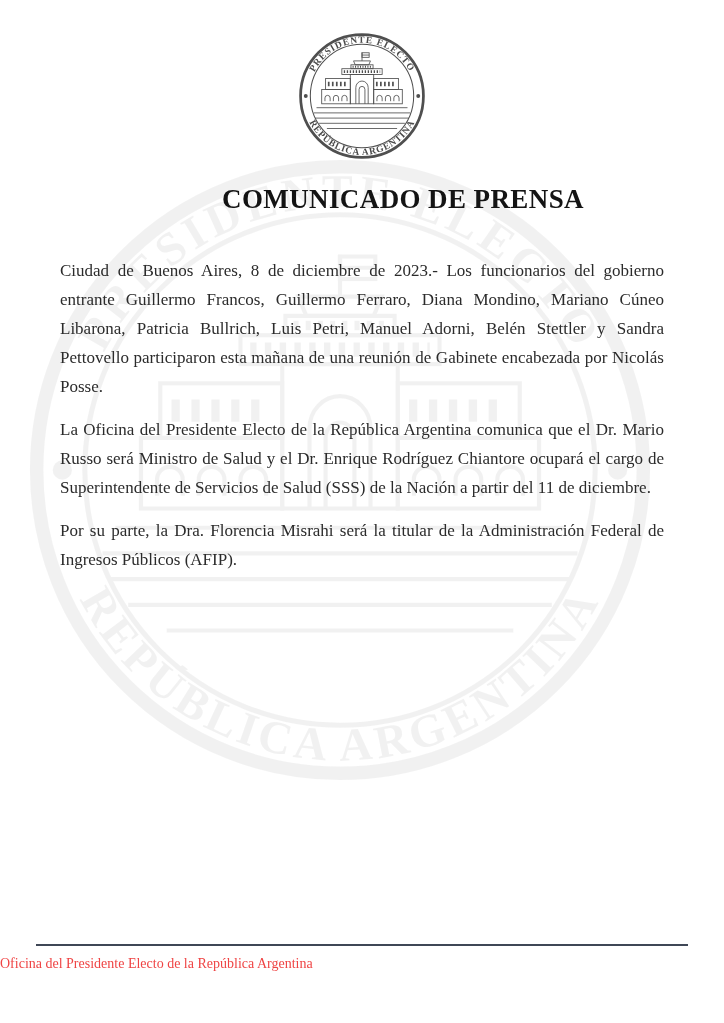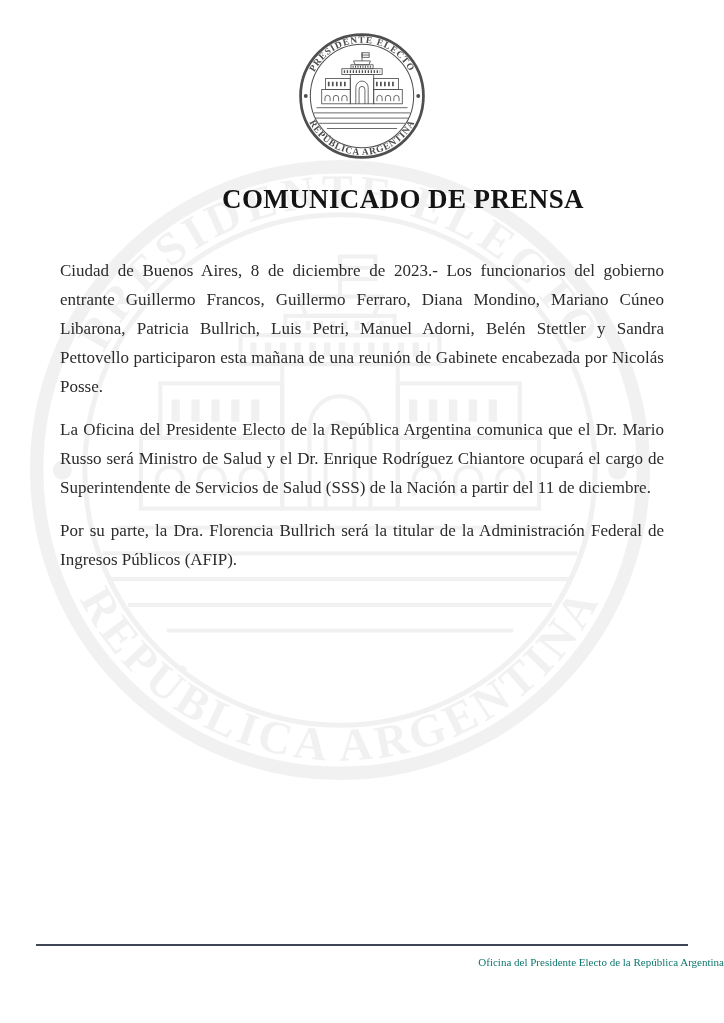--- a/index.html
+++ b/index.html
@@ -79,23 +79,23 @@
     left: 36px;
     width: 652px;
     height: 2px;
     background: #3f4756;
   }
   .footer-text {
     position: absolute;
     top: 956px;
     left: 0;
     width: 100%;
-    text-align: right;
-    font-size: 11px;
-    color: #0f766e;
+    text-align: left;
+    font-size: 14px;
+    color: #ef4444;
   }
 </style>
 </head>
 <body>
 
 <div class="page">
 
   <div class="watermark">
     <svg class="seal-svg" viewBox="0 0 200 200">
       <defs>
@@ -176,19 +176,19 @@
         <line x1="46" y1="150" x2="154" y2="150"></line>
       </g>
     </svg>
   </div>
 
   <h1 class="doc-title">COMUNICADO DE PRENSA</h1>
 
   <main class="doc-body">
     <p>Ciudad de Buenos Aires, 8 de diciembre de 2023.- Los funcionarios del gobierno entrante Guillermo Francos, Guillermo Ferraro, Diana Mondino, Mariano Cúneo Libarona, Patricia Bullrich, Luis Petri, Manuel Adorni, Belén Stettler y Sandra Pettovello participaron esta mañana de una reunión de Gabinete encabezada por Nicolás Posse.</p>
     <p>La Oficina del Presidente Electo de la República Argentina comunica que el Dr. Mario Russo será Ministro de Salud y el Dr. Enrique Rodríguez Chiantore ocupará el cargo de Superintendente de Servicios de Salud (SSS) de la Nación a partir del 11 de diciembre.</p>
-    <p>Por su parte, la Dra. Florencia Bullrich será la titular de la Administración Federal de Ingresos Públicos (AFIP).</p>
+    <p>Por su parte, la Dra. Florencia Misrahi será la titular de la Administración Federal de Ingresos Públicos (AFIP).</p>
   </main>
 
   <div class="footer-rule"></div>
   <div class="footer-text">Oficina del Presidente Electo de la República Argentina</div>
 
 </div>
 
 </body></html>

